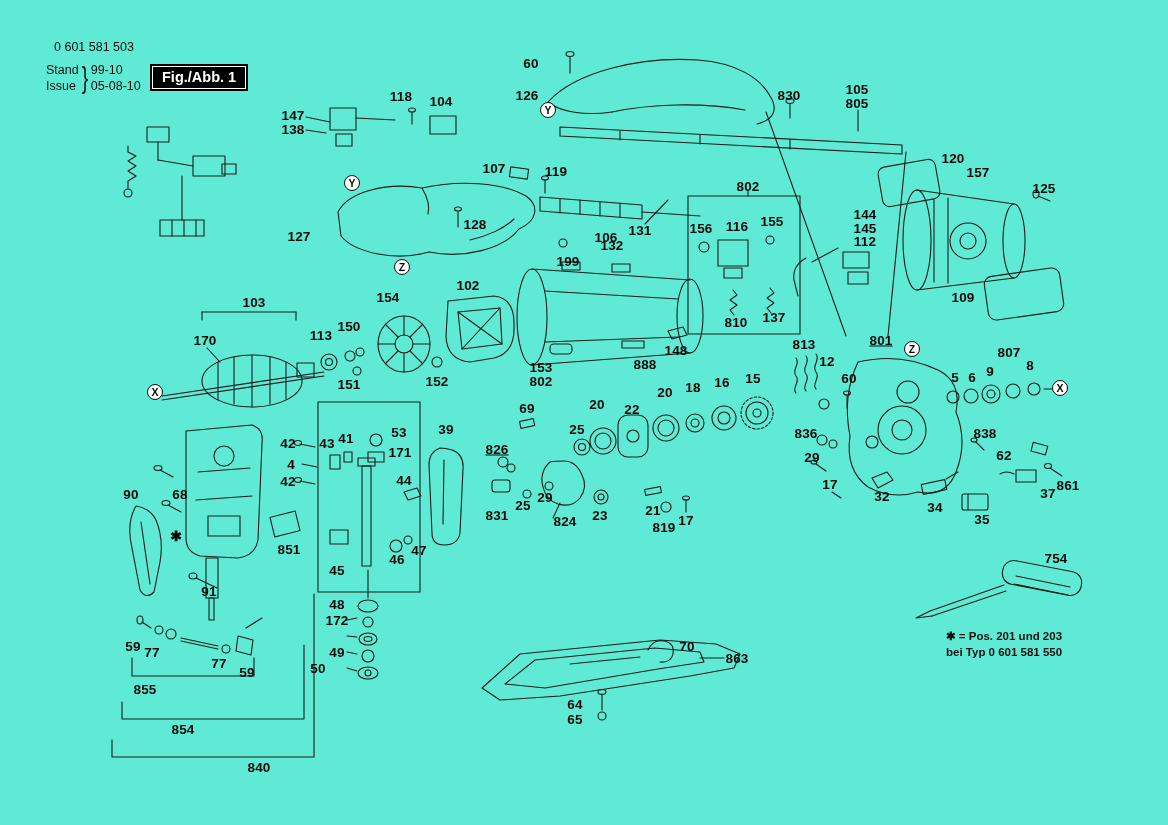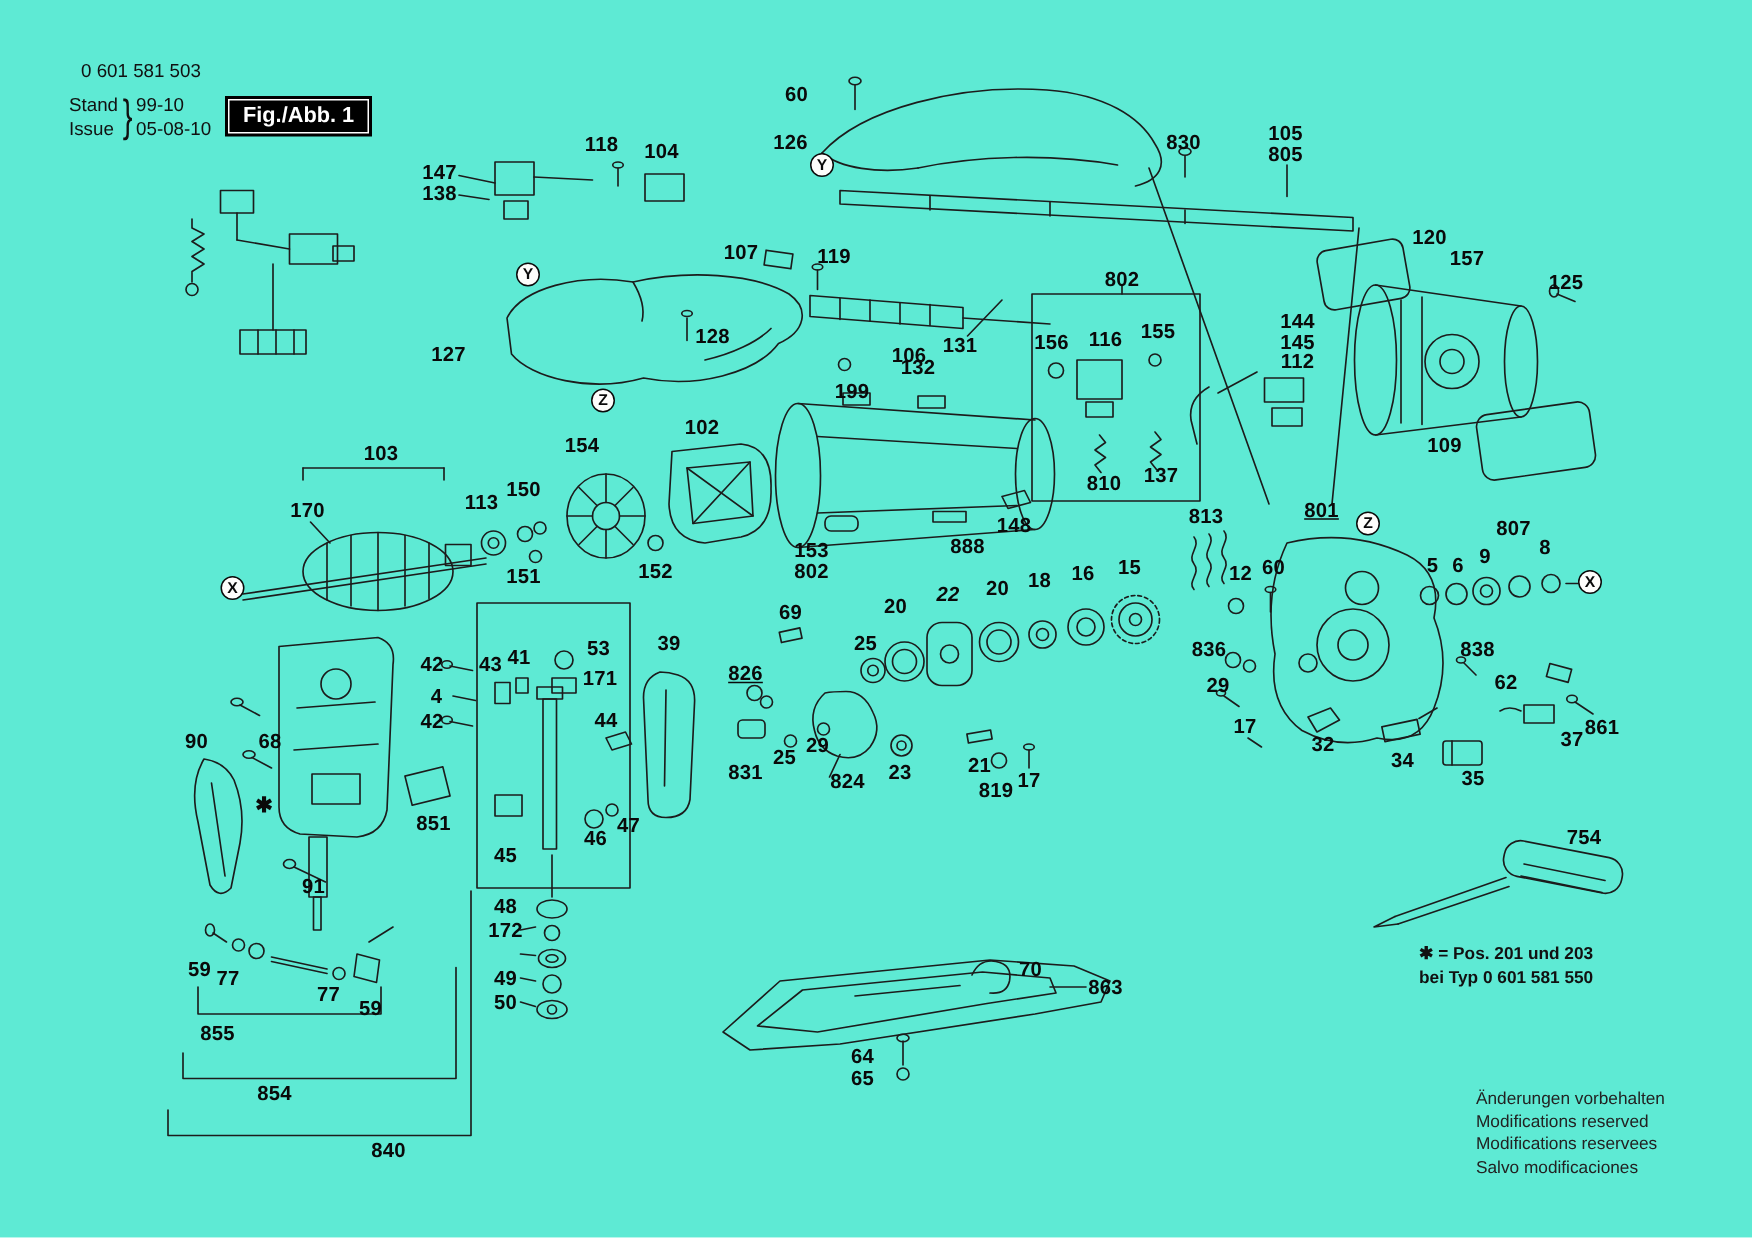--- a/index.html
+++ b/index.html
@@ -369,26 +369,20 @@
     </div>
   </div>
 
   <div class="fig-box">Fig./Abb. 1</div>
 
   <div class="type-note">
     <div>✱ = Pos. 201 und 203</div>
     <div>bei Typ 0 601 581 550</div>
   </div>
 
-  <div class="footer-notes">
-    <div>Änderungen vorbehalten</div>
-    <div>Modifications reserved</div>
-    <div>Modifications reservees</div>
-    <div>Salvo modificaciones</div>
-  </div>
 
   <div id="callout-layer">
       <div class="callout" style="left: 531px; top: 63px;">60</div>
       <div class="callout" style="left: 527px; top: 95px;">126</div>
       <div class="callout" style="left: 401px; top: 96px;">118</div>
       <div class="callout" style="left: 441px; top: 101px;">104</div>
       <div class="callout" style="left: 789px; top: 95px;">830</div>
       <div class="callout" style="left: 857px; top: 89px;">105</div>
       <div class="callout" style="left: 857px; top: 103px;">805</div>
       <div class="callout" style="left: 293px; top: 115px;">147</div>
@@ -427,26 +421,26 @@
       <div class="callout" style="left: 736px; top: 322px;">810</div>
       <div class="callout" style="left: 774px; top: 317px;">137</div>
       <div class="callout" style="left: 804px; top: 344px;">813</div>
       <div class="callout" style="left: 881px; top: 340px; text-decoration: underline;">801</div>
       <div class="callout" style="left: 1009px; top: 352px;">807</div>
       <div class="callout" style="left: 1030px; top: 365px;">8</div>
       <div class="callout" style="left: 990px; top: 371px;">9</div>
       <div class="callout" style="left: 972px; top: 377px;">6</div>
       <div class="callout" style="left: 955px; top: 377px;">5</div>
       <div class="callout" style="left: 849px; top: 378px;">60</div>
-      <div class="callout" style="left: 827px; top: 382px;">12</div>
+      <div class="callout" style="left: 827px; top: 361px;">12</div>
       <div class="callout" style="left: 753px; top: 378px;">15</div>
       <div class="callout" style="left: 722px; top: 382px;">16</div>
       <div class="callout" style="left: 693px; top: 387px;">18</div>
       <div class="callout" style="left: 665px; top: 392px;">20</div>
-      <div class="callout" style="left: 632px; top: 396px; font-style: italic;">22</div>
+      <div class="callout" style="left: 632px; top: 409px;">22</div>
       <div class="callout" style="left: 597px; top: 404px;">20</div>
       <div class="callout" style="left: 527px; top: 408px;">69</div>
       <div class="callout" style="left: 577px; top: 429px;">25</div>
       <div class="callout" style="left: 399px; top: 432px;">53</div>
       <div class="callout" style="left: 446px; top: 429px;">39</div>
       <div class="callout" style="left: 400px; top: 452px;">171</div>
       <div class="callout" style="left: 497px; top: 449px; text-decoration: underline;">826</div>
       <div class="callout" style="left: 288px; top: 443px;">42</div>
       <div class="callout" style="left: 327px; top: 443px;">43</div>
       <div class="callout" style="left: 346px; top: 438px;">41</div>
@@ -482,21 +476,21 @@
       <div class="callout" style="left: 133px; top: 646px;">59</div>
       <div class="callout" style="left: 152px; top: 652px;">77</div>
       <div class="callout" style="left: 219px; top: 663px;">77</div>
       <div class="callout" style="left: 247px; top: 672px;">59</div>
       <div class="callout" style="left: 145px; top: 689px;">855</div>
       <div class="callout" style="left: 183px; top: 729px;">854</div>
       <div class="callout" style="left: 259px; top: 767px;">840</div>
       <div class="callout" style="left: 337px; top: 620px;">172</div>
       <div class="callout" style="left: 337px; top: 604px;">48</div>
       <div class="callout" style="left: 337px; top: 652px;">49</div>
-      <div class="callout" style="left: 337px; top: 668px;">50</div>
+      <div class="callout" style="left: 318px; top: 668px;">50</div>
       <div class="callout" style="left: 687px; top: 646px;">70</div>
       <div class="callout" style="left: 737px; top: 658px;">863</div>
       <div class="callout" style="left: 575px; top: 704px;">64</div>
       <div class="callout" style="left: 575px; top: 719px;">65</div>
       <div class="marker" style="left: 548px; top: 110px;">Y</div>
       <div class="marker" style="left: 352px; top: 183px;">Y</div>
       <div class="marker" style="left: 402px; top: 267px;">Z</div>
       <div class="marker" style="left: 912px; top: 349px;">Z</div>
       <div class="marker" style="left: 155px; top: 392px;">X</div>
       <div class="marker" style="left: 1060px; top: 388px;">X</div>

